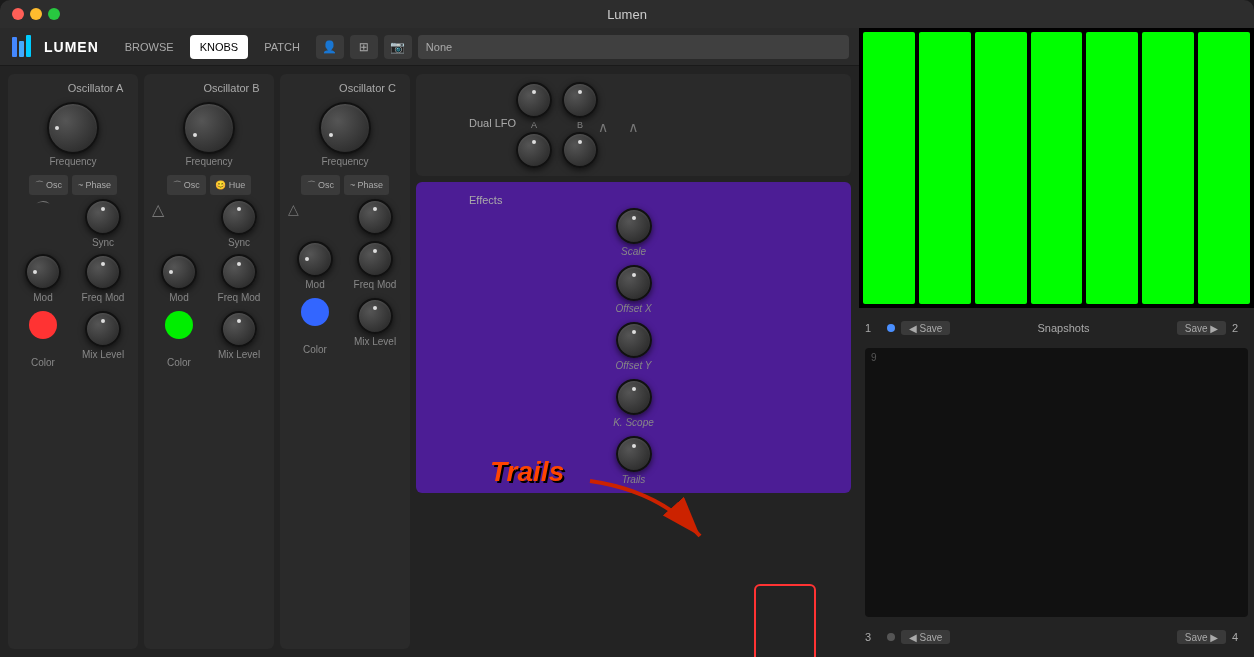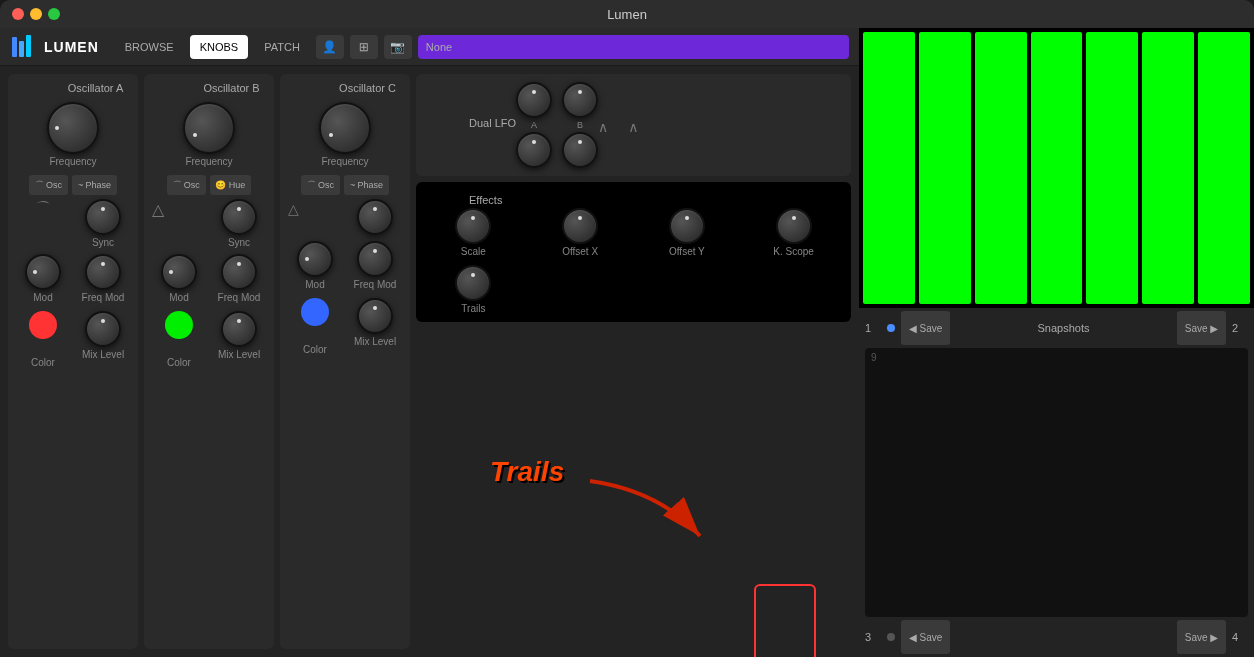--- a/index.html
+++ b/index.html
@@ -108,21 +108,21 @@
       color: #aaa;
       font-size: 12px;
       cursor: pointer;
       display: flex;
       align-items: center;
       justify-content: center;
     }
     .preset-input {
       flex: 1;
       height: 24px;
-      background: #6d28d9;
+      background: #404040;
       border: none;
       border-radius: 4px;
       color: #aaa;
       font-size: 11px;
       padding: 0 8px;
     }
 
     
     .osc-panel {
       background: #2a2a2a;
@@ -275,21 +275,21 @@
       font-size: 11px;
       min-width: 16px;
     }
     .snapshot-dot {
       width: 8px;
       height: 8px;
       border-radius: 50%;
       background: #4a8fff;
     }
     .save-btn {
-      height: 34px;
+      height: 14px;
       padding: 0 8px;
       border-radius: 3px;
       border: none;
       background: #3a3a3a;
       color: #aaa;
       font-size: 10px;
       cursor: pointer;
       display: flex;
       align-items: center;
       gap: 2px;
@@ -303,21 +303,21 @@
 
     .snapshot-preview {
       flex: 1;
       background: #111;
       border-radius: 4px;
       margin: 2px 0;
     }
 
     
     .effects-panel {
-      background: #000000;
+      background: #4c1d95;
       border-radius: 6px;
       padding: 8px;
       min-width: 160px;
     }
 
     
     .trails-annotation {
       position: absolute;
       left: 490px;
       top: 390px;
@@ -593,21 +593,21 @@
             </div>
           </div>
           <div class="lfo-arrows">
             <span class="lfo-arrow">∧</span>
             <span class="lfo-arrow">∧</span>
           </div>
         </div>
 
         <div class="effects-panel">
           <span class="panel-title">Effects</span>
-          <div style="display:grid;grid-template-columns:1fr 1fr 1fr 1fr;gap:8px;">
+          <div style="display:grid;grid-template-columns:1fr;gap:8px;font-style:italic;">
             <div class="knob-container">
               <div class="knob small">
                 <div class="knob-dot"></div>
               </div>
               <span class="knob-label">Scale</span>
             </div>
             <div class="knob-container">
               <div class="knob small">
                 <div class="knob-dot"></div>
               </div>

